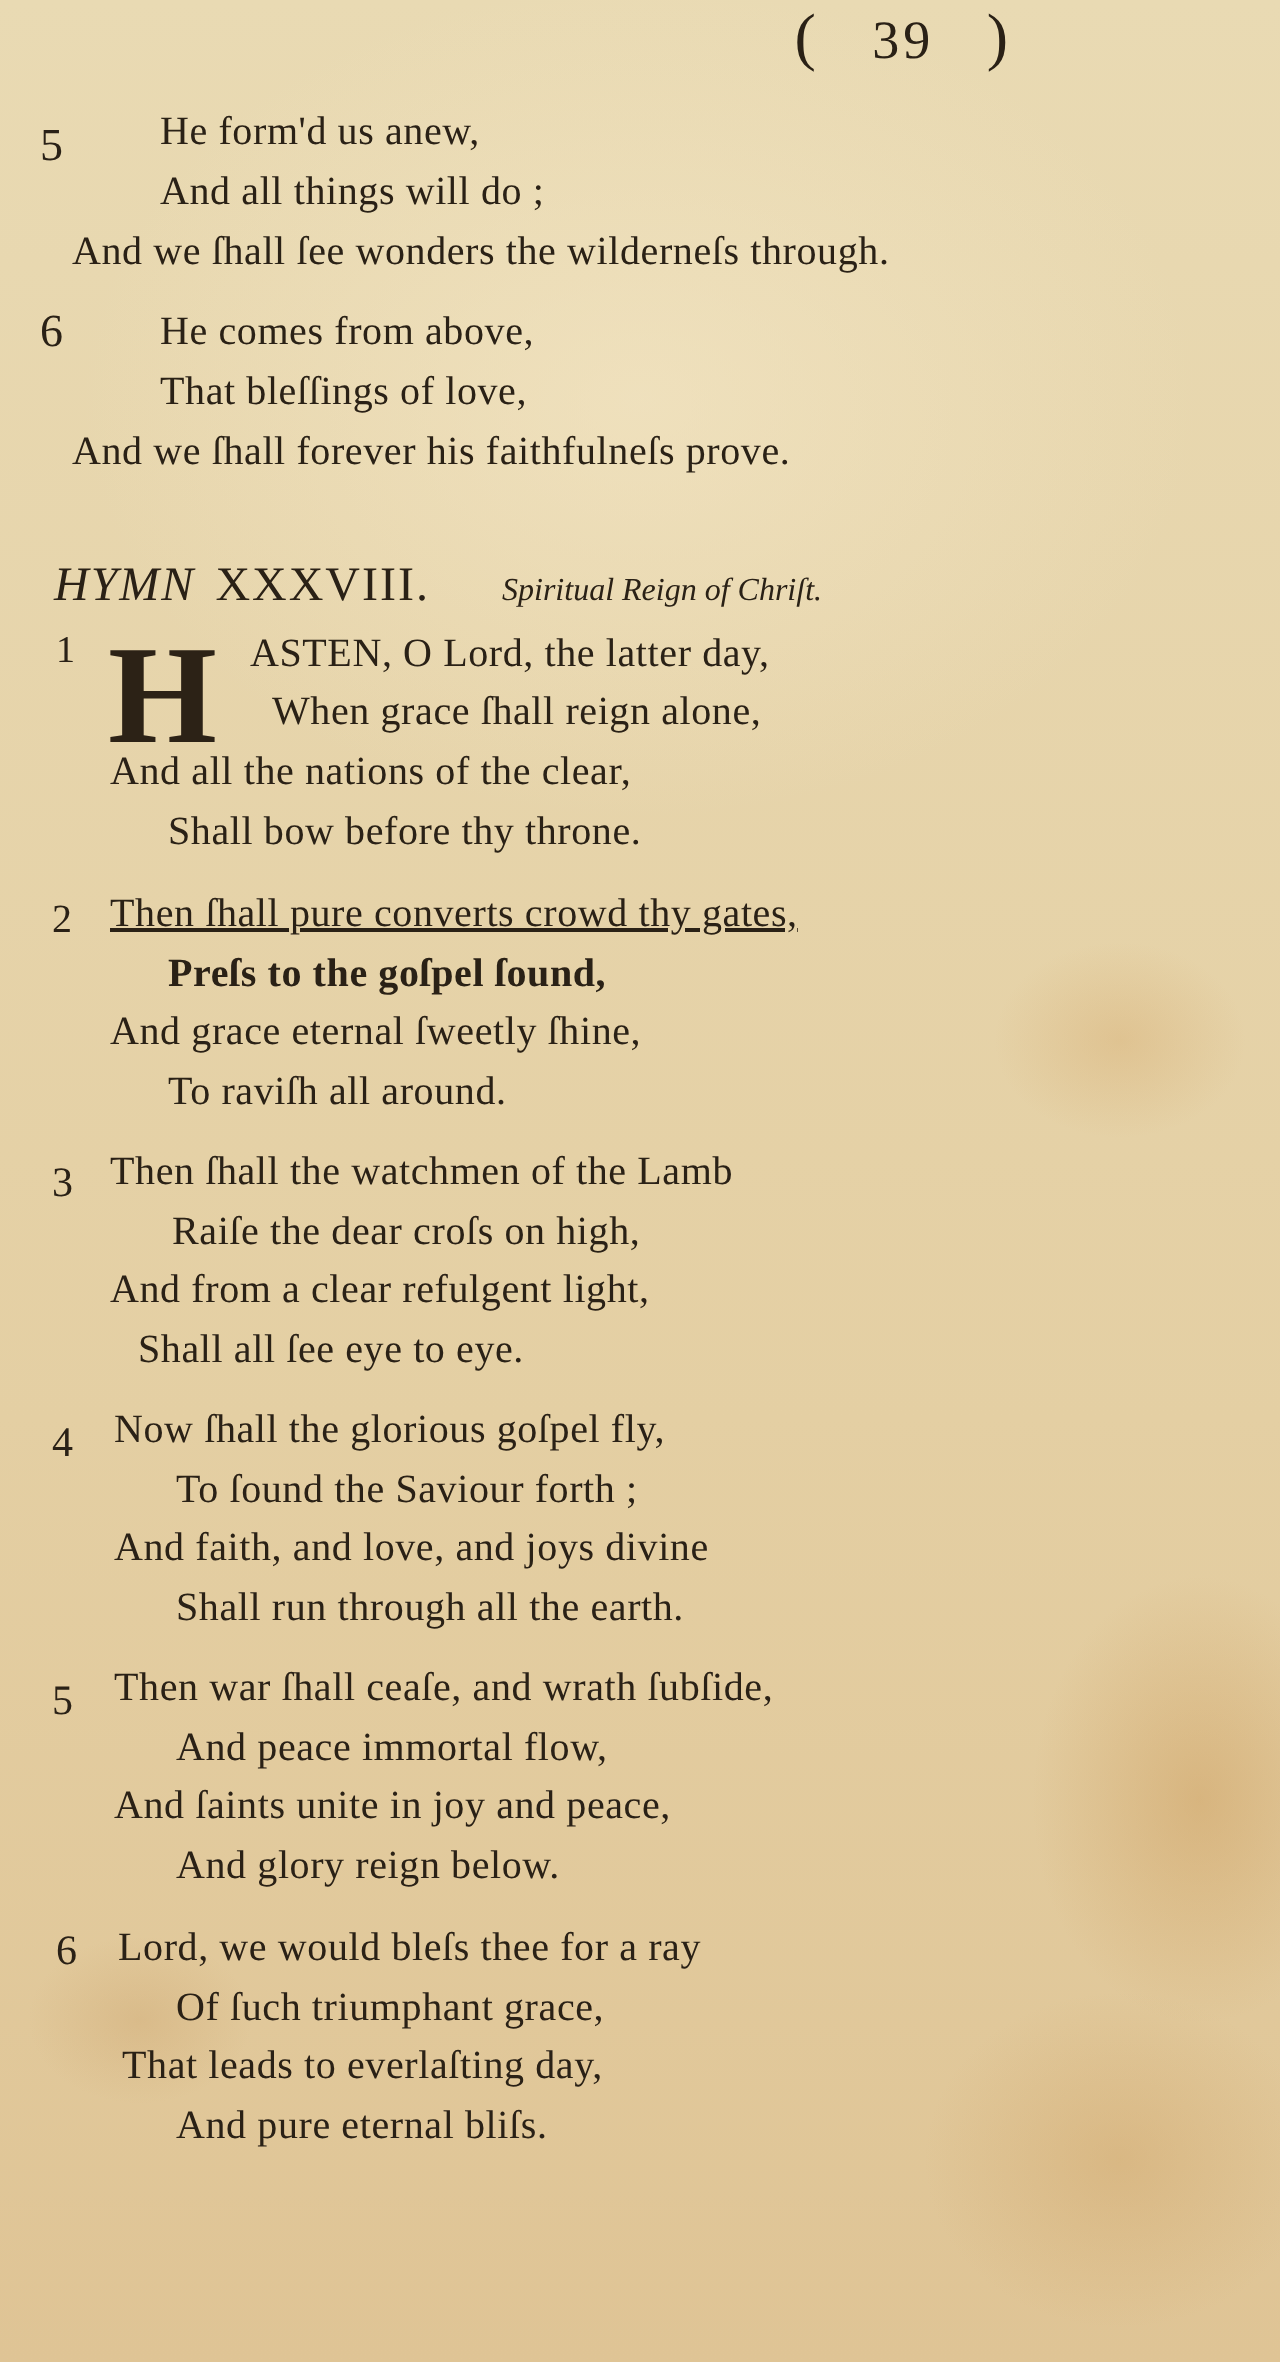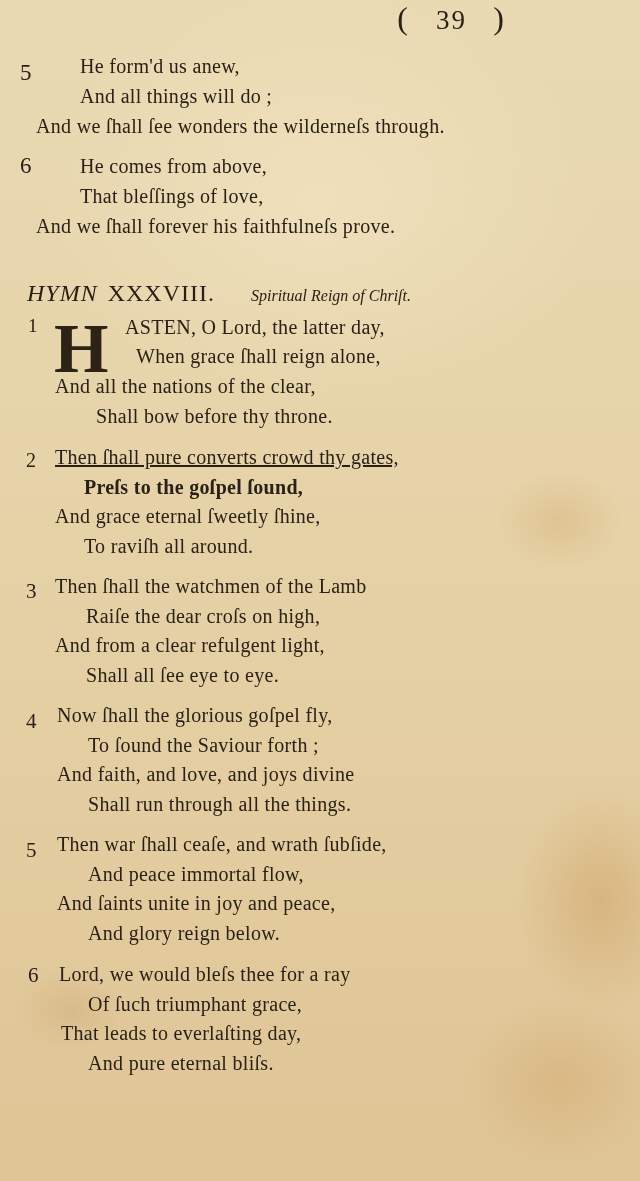--- a/index.html
+++ b/index.html
@@ -65,39 +65,39 @@
   <span class="subtitle">Spiritual Reign of Chriſt.</span>
 </div>
 
 <div>
 
   <span class="num" style="left:28px;top:312px;font-size:19px;">1</span>
   <span class="dropcap">H</span>
   <span class="line" style="left:125px;top:313px;">ASTEN, O Lord, the latter day,</span>
   <span class="line" style="left:136px;top:342px;">When grace ſhall reign alone,</span>
   <span class="line" style="left:55px;top:372px;">And all the nations of the clear,</span>
-  <span class="line" style="left:96px;top:402px;text-align:center;">Shall bow before thy throne.</span>
+  <span class="line" style="left:84px;top:402px;text-align:center;">Shall bow before thy throne.</span>
 
   <span class="num" style="left:26px;top:446px;font-size:20px;">2</span>
   <span class="line" style="left:55px;top:443px;text-decoration:underline;">Then ſhall pure converts crowd thy gates,</span>
   <span class="line" style="left:84px;top:473px;font-weight:bold;">Preſs to the goſpel ſound,</span>
   <span class="line" style="left:55px;top:502px;">And grace eternal ſweetly ſhine,</span>
   <span class="line" style="left:84px;top:532px;">To raviſh all around.</span>
 
   <span class="num" style="left:26px;top:577px;font-size:21px;">3</span>
   <span class="line" style="left:55px;top:572px;">Then ſhall the watchmen of the Lamb</span>
   <span class="line" style="left:86px;top:602px;">Raiſe the dear croſs on high,</span>
   <span class="line" style="left:55px;top:631px;">And from a clear refulgent light,</span>
-  <span class="line" style="left:86px;top:661px;text-align:right;">Shall all ſee eye to eye.</span>
+  <span class="line" style="left:69px;top:661px;text-align:right;">Shall all ſee eye to eye.</span>
 
   <span class="num" style="left:26px;top:707px;font-size:21px;">4</span>
   <span class="line" style="left:57px;top:701px;">Now ſhall the glorious goſpel fly,</span>
   <span class="line" style="left:88px;top:731px;">To ſound the Saviour forth ;</span>
   <span class="line" style="left:57px;top:760px;">And faith, and love, and joys divine</span>
-  <span class="line" style="left:88px;top:790px;">Shall run through all the things.</span>
+  <span class="line" style="left:88px;top:790px;">Shall run through all the earth.</span>
 
   <span class="num" style="left:26px;top:836px;font-size:21px;">5</span>
   <span class="line" style="left:57px;top:830px;">Then war ſhall ceaſe, and wrath ſubſide,</span>
   <span class="line" style="left:88px;top:860px;">And peace immortal flow,</span>
   <span class="line" style="left:57px;top:889px;">And ſaints unite in joy and peace,</span>
   <span class="line" style="left:88px;top:919px;">And glory reign below.</span>
 
   <span class="num" style="left:28px;top:961px;font-size:21px;">6</span>
   <span class="line" style="left:59px;top:960px;">Lord, we would bleſs thee for a ray</span>
   <span class="line" style="left:88px;top:990px;">Of ſuch triumphant grace,</span>

